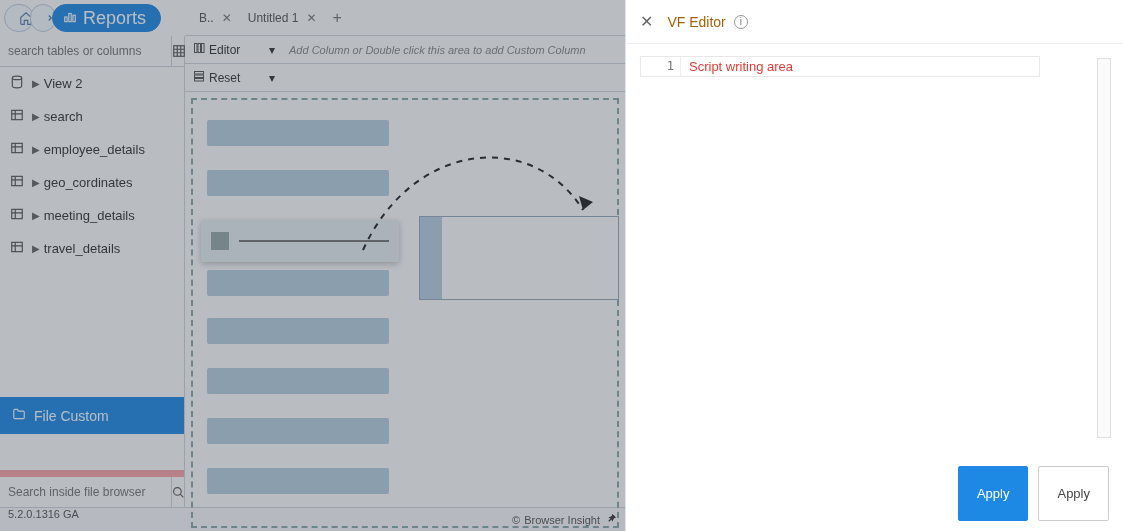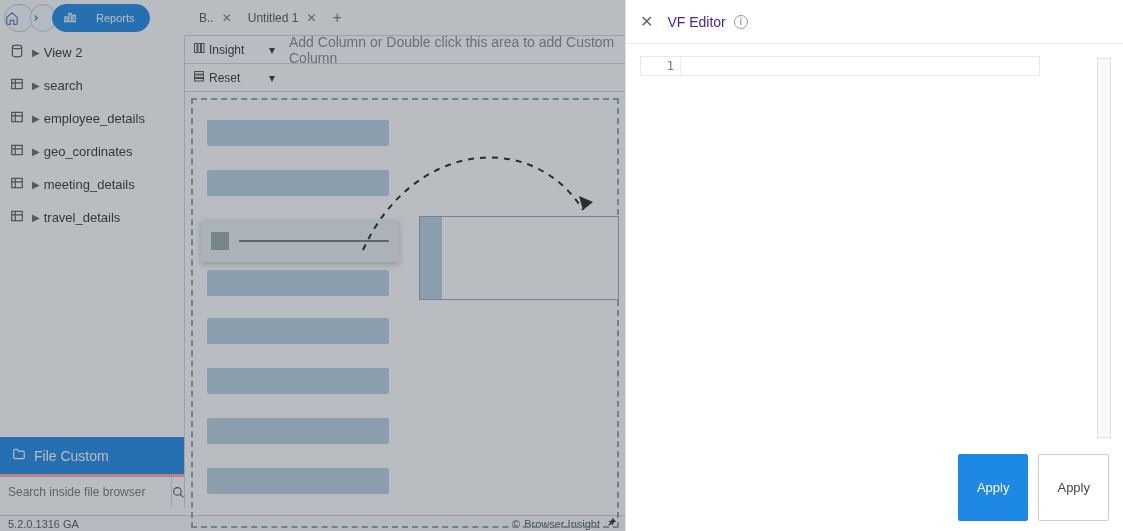--- a/index.html
+++ b/index.html
@@ -4,84 +4,84 @@
 <style>
   * { box-sizing: border-box; margin: 0; padding: 0; }
   html, body { width: 1123px; height: 531px; font-family: Arial, Helvetica, sans-serif; overflow: hidden; }
   body { position: relative; background: #fff; }
 
   
   .dim { position: absolute; left: 0; top: 0; width: 625px; height: 531px; background: rgba(55,65,80,0.35); pointer-events: none; z-index: 50; }
 
   
   .topbar { position: absolute; left: 0; top: 0; height: 36px; display: flex; align-items: center; }
-  .crumb { height: 28px; display: flex; align-items: center; justify-content: space-between; border: 1px solid #bcd; background: #f7fbff; color: #4a6; border-radius: 14px; font-size: 11px; gap: 13px; }
+  .crumb { height: 28px; display: flex; align-items: center; justify-content: flex-end; border: 1px solid #bcd; background: #f7fbff; color: #4a6; border-radius: 14px; font-size: 18px; }
   .crumb.home { width: 30px; margin-left: 4px; color: #5577aa; }
   .crumb.chev { width: 26px; margin-left: -4px; color: #5577aa; }
   .crumb.reports { padding: 0 14px 0 10px; margin-left: -4px; background: #1e88e5; color: #fff; border-color: #1e88e5; }
   .crumb.reports .ico { margin-right: 6px; }
 
   
   .sidebar { position: absolute; left: 0; top: 36px; width: 185px; bottom: 24px; border-right: 1px solid #d0d7de; background: #fff; display: flex; flex-direction: column; }
   .search-row { display: flex; border-bottom: 1px solid #d0d7de; }
   .search-row input { flex: 1; border: none; padding: 8px; font-size: 12px; color: #555; outline: none; background: #fff; }
   .search-row .gridbtn { width: 26px; display: flex; align-items: center; justify-content: center; border-left: 1px solid #d0d7de; color: #555; }
   .tree { flex: 1; overflow: auto; }
   .tree-item { display: flex; align-items: center; padding: 8px 10px; font-size: 13px; color: #333; cursor: pointer; }
   .tree-item .ico { width: 16px; margin-right: 6px; color: #666; }
   .tree-item .caret { margin-right: 4px; color: #666; font-size: 10px; }
   .fbrowser { background: #1e88e5; color: #fff; padding: 10px 12px; font-size: 14px; display: flex; align-items: center; }
   .fbrowser .ico { margin-right: 8px; }
-  .fsearch-row { display: flex; border-top: 3px solid #fca5a5; }
+  .fsearch-row { display: flex; border-top: 7px solid #fca5a5; margin-top: 36px; }
   .fsearch-row input { flex: 1; border: none; padding: 8px; font-size: 12px; color: #555; outline: none; }
   .fsearch-row .sbtn { width: 26px; display: flex; align-items: center; justify-content: center; border-left: 1px solid #d0d7de; color: #555; }
 
   
-  .statusbar { position: absolute; left: 0; bottom: 0; width: 625px; height: 16px; border-top: 1px solid #d0d7de; display: flex; align-items: center; font-size: 11px; color: #555; padding: 0 8px; background: #fafbfc; }
+  .statusbar { position: absolute; left: 0; bottom: 0; width: 625px; height: 24px; border-top: 1px solid #d0d7de; display: flex; font-size: 11px; color: #555; padding: 0 8px; background: #fafbfc; }
   .statusbar .brand { margin-left: auto; display: flex; align-items: center; }
   .statusbar .pin { margin-left: 6px; }
 
   
   .canvas { position: absolute; left: 185px; top: 0; width: 440px; height: 507px; background: #fff; }
   .tabbar { height: 36px; display: flex; align-items: center; border-bottom: 1px solid #d0d7de; padding-left: 6px; font-size: 12px; color: #555; }
   .tab { display: flex; align-items: center; padding: 0 8px; height: 100%; }
   .tab .x { margin-left: 8px; color: #777; cursor: pointer; }
   .addtab { padding: 0 8px; color: #777; cursor: pointer; font-size: 16px; }
   .confrow { display: flex; align-items: center; border-bottom: 1px solid #d0d7de; height: 28px; font-size: 12px; }
   .confrow .lbl { width: 84px; padding-left: 8px; display: flex; align-items: center; color: #333; }
   .confrow .lbl .ico { margin-right: 4px; color: #666; }
   .confrow .dd { width: 16px; color: #333; }
-  .confrow .hint { flex: 1; color: #888; font-size: 14px; padding-left: 4px; }
+  .confrow .hint { flex: 1; color: #888; font-size: 11px; padding-left: 4px; font-style: italic; }
 
   .designarea { position: relative; margin: 6px; height: 430px; border: 2px dashed #8aa; }
   .bar { position: absolute; left: 14px; width: 182px; height: 26px; background: #b9cfe0; border-radius: 2px; }
   .bar.b1 { top: 20px; } .bar.b2 { top: 70px; }
   .bar.b4 { top: 170px; } .bar.b5 { top: 218px; } .bar.b6 { top: 268px; }
   .bar.b7 { top: 318px; } .bar.b8 { top: 368px; }
   .bar.sel { top: 120px; height: 42px; width: 198px; left: 8px; background: #e9eef3; box-shadow: 0 2px 6px rgba(0,0,0,0.25); display: flex; align-items: center; padding: 0 10px; }
   .bar.sel .sq { width: 18px; height: 18px; background: #9aa; margin-right: 10px; }
   .bar.sel .ln { flex: 1; height: 2px; background: #777; }
   .target { position: absolute; left: 226px; top: 116px; width: 200px; height: 84px; border: 1px solid #9ab; background: #fff; }
   .target .hl { width: 22px; height: 100%; background: #b9cfe0; }
 
   .arrow { position: absolute; left: 160px; top: 30px; width: 260px; height: 130px; pointer-events: none; }
 
   
   .drawer { position: absolute; right: 0; top: 0; width: 498px; height: 531px; background: #fff; border-left: 1px solid #e1e4e8; z-index: 60; display: flex; flex-direction: column; }
   .dheader { display: flex; align-items: center; padding: 12px 14px; border-bottom: 1px solid #eee; }
   .dheader .x { color: #666; font-size: 16px; cursor: pointer; margin-right: 14px; }
-  .dheader .title { font-size: 14px; color: #4c1d95; }
+  .dheader .title { font-size: 14px; color: #a16207; }
   .dheader .info { margin-left: 8px; width: 14px; height: 14px; border: 1px solid #999; border-radius: 50%; font-size: 10px; color: #777; display: flex; align-items: center; justify-content: center; }
   .editor { flex: 1; position: relative; padding: 12px 14px; }
   .codebox { display: flex; border: 1px solid #e8e8e8; width: 400px; }
   .gutter { width: 40px; background: #fff; border-right: 1px solid #eee; text-align: right; padding: 2px 6px; font-size: 12px; color: #777; font-family: monospace; }
   .codeline { flex: 1; padding: 2px 8px; font-size: 13px; color: #e53935; font-family: Arial; }
   .vscroll { position: absolute; right: 12px; top: 14px; width: 14px; height: 380px; border: 1px solid #e0e0e0; background: #fafafa; }
   .dfooter { display: flex; justify-content: flex-end; padding: 10px 14px; gap: 10px; }
-  .btn { padding: 25px 18px; font-size: 13px; border: 1px solid #ccc; background: #fff; color: #444; cursor: pointer; border-radius: 2px; }
+  .btn { padding: 19px 18px; font-size: 13px; border: 1px solid #ccc; background: #fff; color: #444; cursor: pointer; border-radius: 2px; }
   .btn.primary { background: #1e88e5; border-color: #1e88e5; color: #fff; }
 
 </style>
 </head>
 <body>
 
 <div class="topbar">
   <div class="crumb home">
     <svg width="14" height="14" viewBox="0 0 24 24" fill="none" stroke="#5577aa" stroke-width="2">
         <path d="M3 11l9-8 9 8v10a2 2 0 0 1-2 2h-4v-7h-6v7H5a2 2 0 0 1-2-2z"></path>
@@ -98,20 +98,29 @@
           <rect x="3" y="12" width="4" height="8"></rect>
           <rect x="10" y="6" width="4" height="14"></rect>
           <rect x="17" y="9" width="4" height="11"></rect>
         </svg>
     </span>
     <span>Reports</span>
   </div>
 </div>
 
 <div class="sidebar">
+  <div class="search-row">
+    <input placeholder="search tables or columns" style="">
+    <div class="gridbtn">
+      <svg width="14" height="14" viewBox="0 0 24 24" fill="none" stroke="#555" stroke-width="2">
+          <rect x="3" y="3" width="18" height="18"></rect>
+          <path d="M3 9h18M3 15h18M9 3v18M15 3v18"></path>
+        </svg>
+    </div>
+  </div>
   <div class="tree">
     <div class="tree-item">
       <span class="ico"><svg width="14" height="14" viewBox="0 0 24 24" fill="none" stroke="#555" stroke-width="2">
             <ellipse cx="12" cy="5" rx="8" ry="3"></ellipse>
             <path d="M4 5v14c0 1.7 3.6 3 8 3s8-1.3 8-3V5"></path>
           </svg></span>
       <span class="caret">▶</span>
       <span>View 2</span>
     </div>
     <div class="tree-item">
@@ -195,21 +204,21 @@
     </div>
     <div class="addtab">+</div>
   </div>
   <div class="confrow">
     <span class="lbl">
       <span class="ico"><svg width="12" height="12" viewBox="0 0 24 24" fill="none" stroke="#555" stroke-width="2">
             <rect x="3" y="3" width="5" height="18"></rect>
             <rect x="10" y="3" width="5" height="18"></rect>
             <rect x="17" y="3" width="5" height="18"></rect>
           </svg></span>
-      <span>Insight</span>
+      <span>Editor</span>
     </span>
     <span class="dd">▾</span>
     <span class="hint">Add Column or Double click this area to add Custom Column</span>
   </div>
   <div class="confrow">
     <span class="lbl">
       <span class="ico"><svg width="12" height="12" viewBox="0 0 24 24" fill="none" stroke="#555" stroke-width="2">
             <rect x="3" y="3" width="18" height="5"></rect>
             <rect x="3" y="10" width="18" height="5"></rect>
             <rect x="3" y="17" width="18" height="5"></rect>
@@ -244,20 +253,21 @@
 
 <div class="drawer">
   <div class="dheader">
     <span class="x">✕</span>
     <span class="title">VF Editor</span>
     <span class="info">i</span>
   </div>
   <div class="editor">
     <div class="codebox">
       <div class="gutter"><span>1</span></div>
+      <div class="codeline">Script writing area</div>
     </div>
     <div class="vscroll"></div>
   </div>
   <div class="dfooter">
     <button class="btn primary">Apply</button>
     <button class="btn">Apply</button>
   </div>
 </div>
 
 </body></html>

